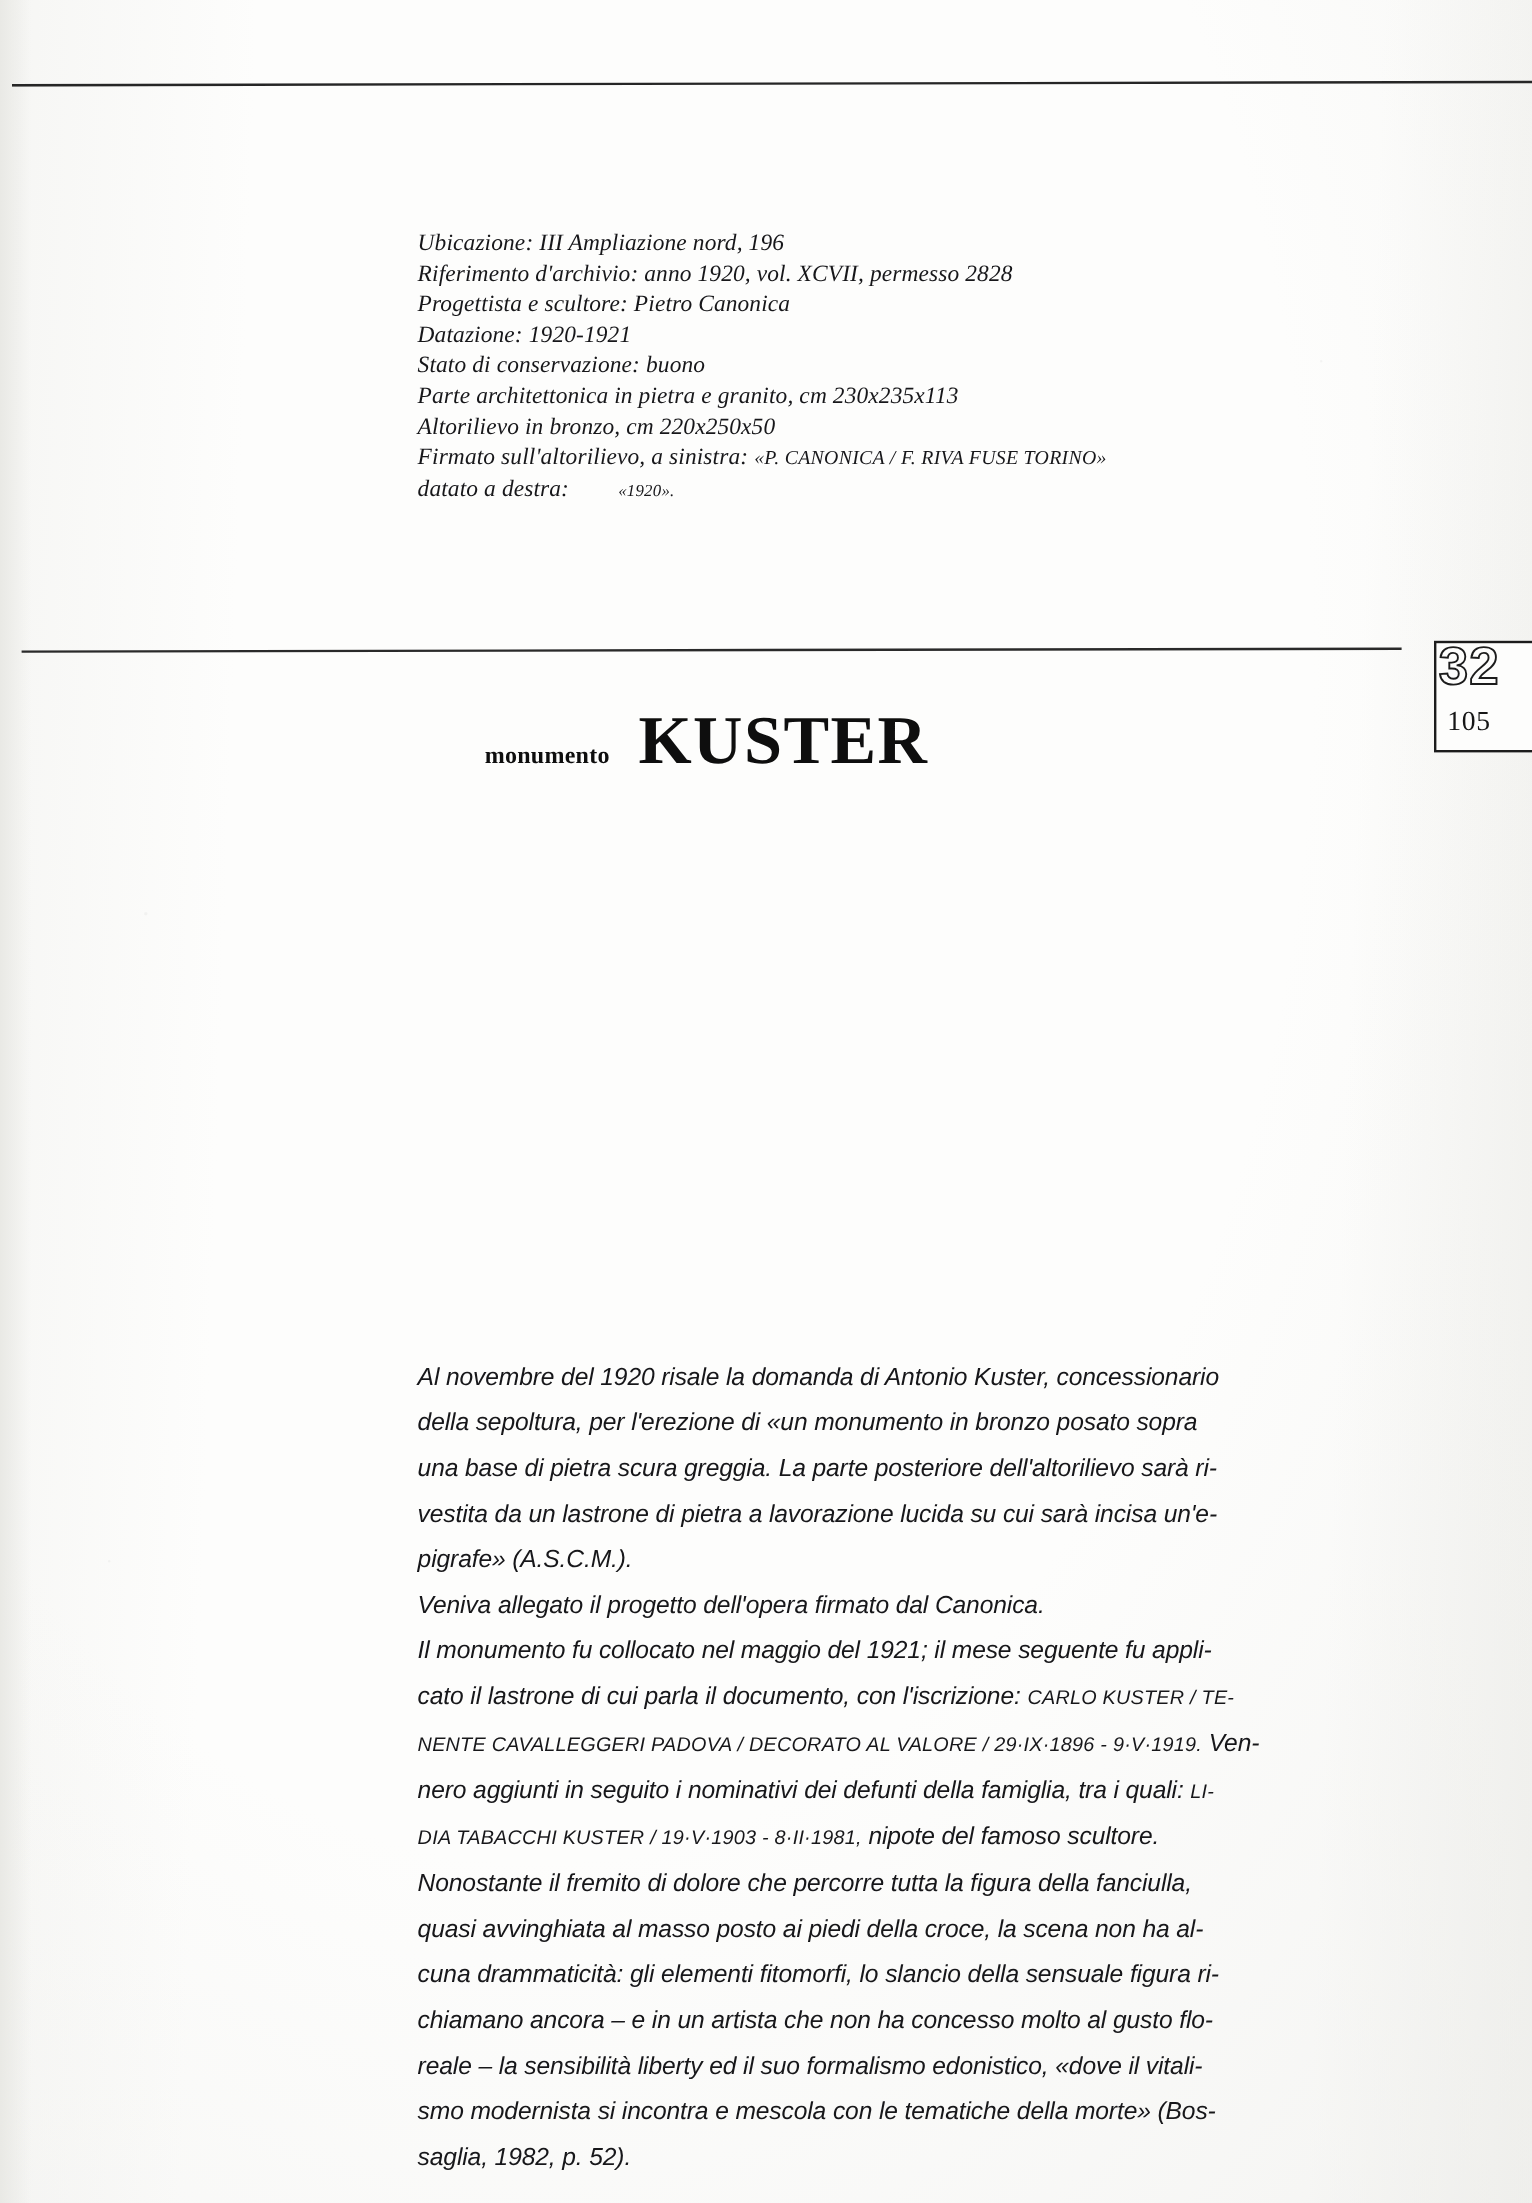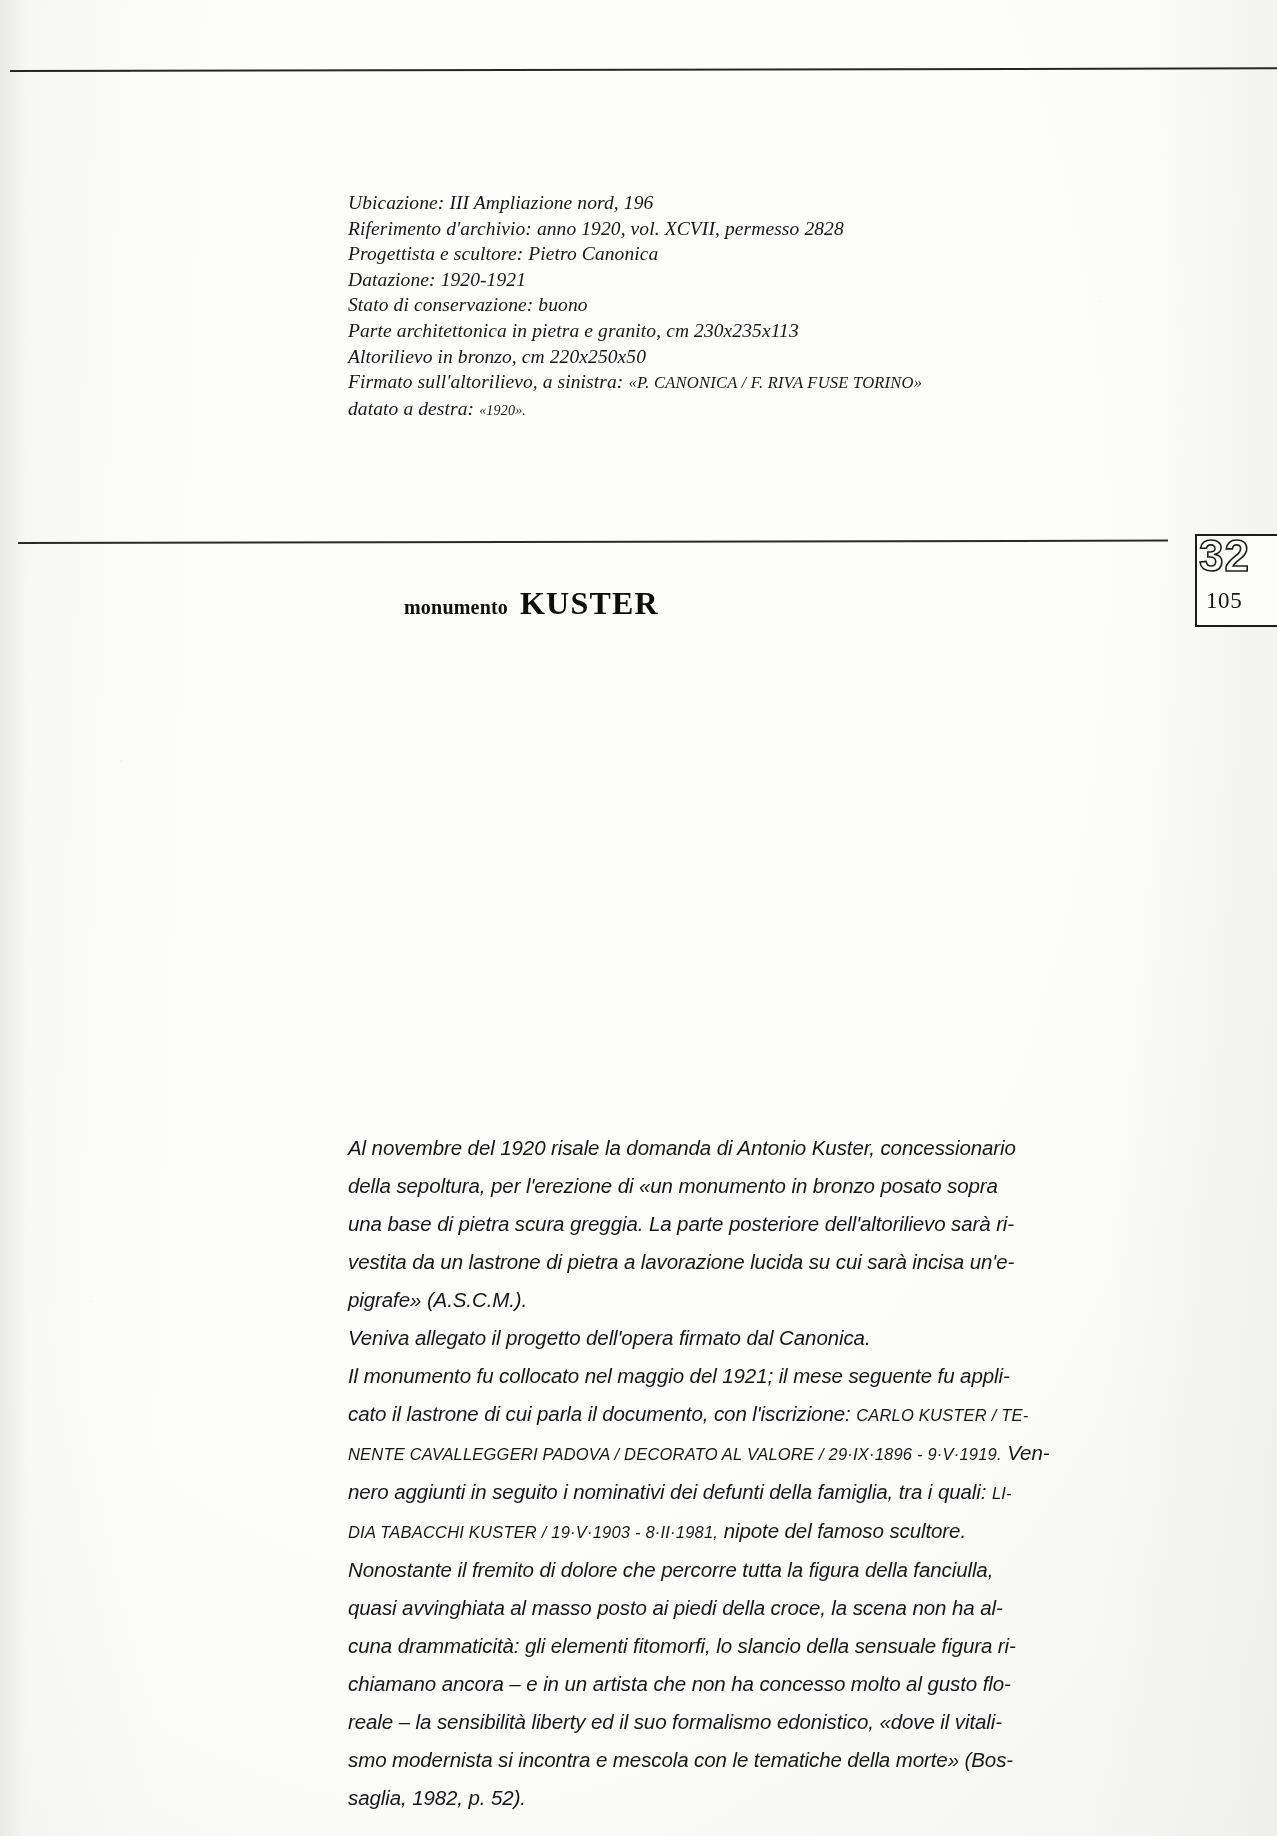--- a/index.html
+++ b/index.html
@@ -65,20 +65,21 @@
   }
   .meta .line { white-space: nowrap; }
   .meta .sc {
     font-size: 16.5px;
     letter-spacing: 0.25px;
     text-align: center;
   }
   .meta .sc-small {
     font-size: 14px;
     letter-spacing: 0.2px;
+    margin-left: 36px;
   }
 
   
   .mid-rule {
     position: absolute;
     left: 18px;
     top: 542px;
     width: 1150px;
     height: 2px;
     background: #2a2a2a;
@@ -94,23 +95,23 @@
   }
   .title .kicker {
     font-family: "Liberation Serif", serif;
     font-weight: bold;
     font-size: 20px;
     letter-spacing: 0.2px;
   }
   .title .name {
     font-family: "Liberation Serif", serif;
     font-weight: bold;
-    font-size: 32px;
+    font-size: 57px;
     letter-spacing: 1.2px;
-    margin-left: 12px;
+    margin-left: 24px;
   }
 
   
   .numbox {
     position: absolute;
     left: 1195px;
     top: 534px;
     width: 120px;
     height: 93px;
     border: 2px solid #1c1c1c;

